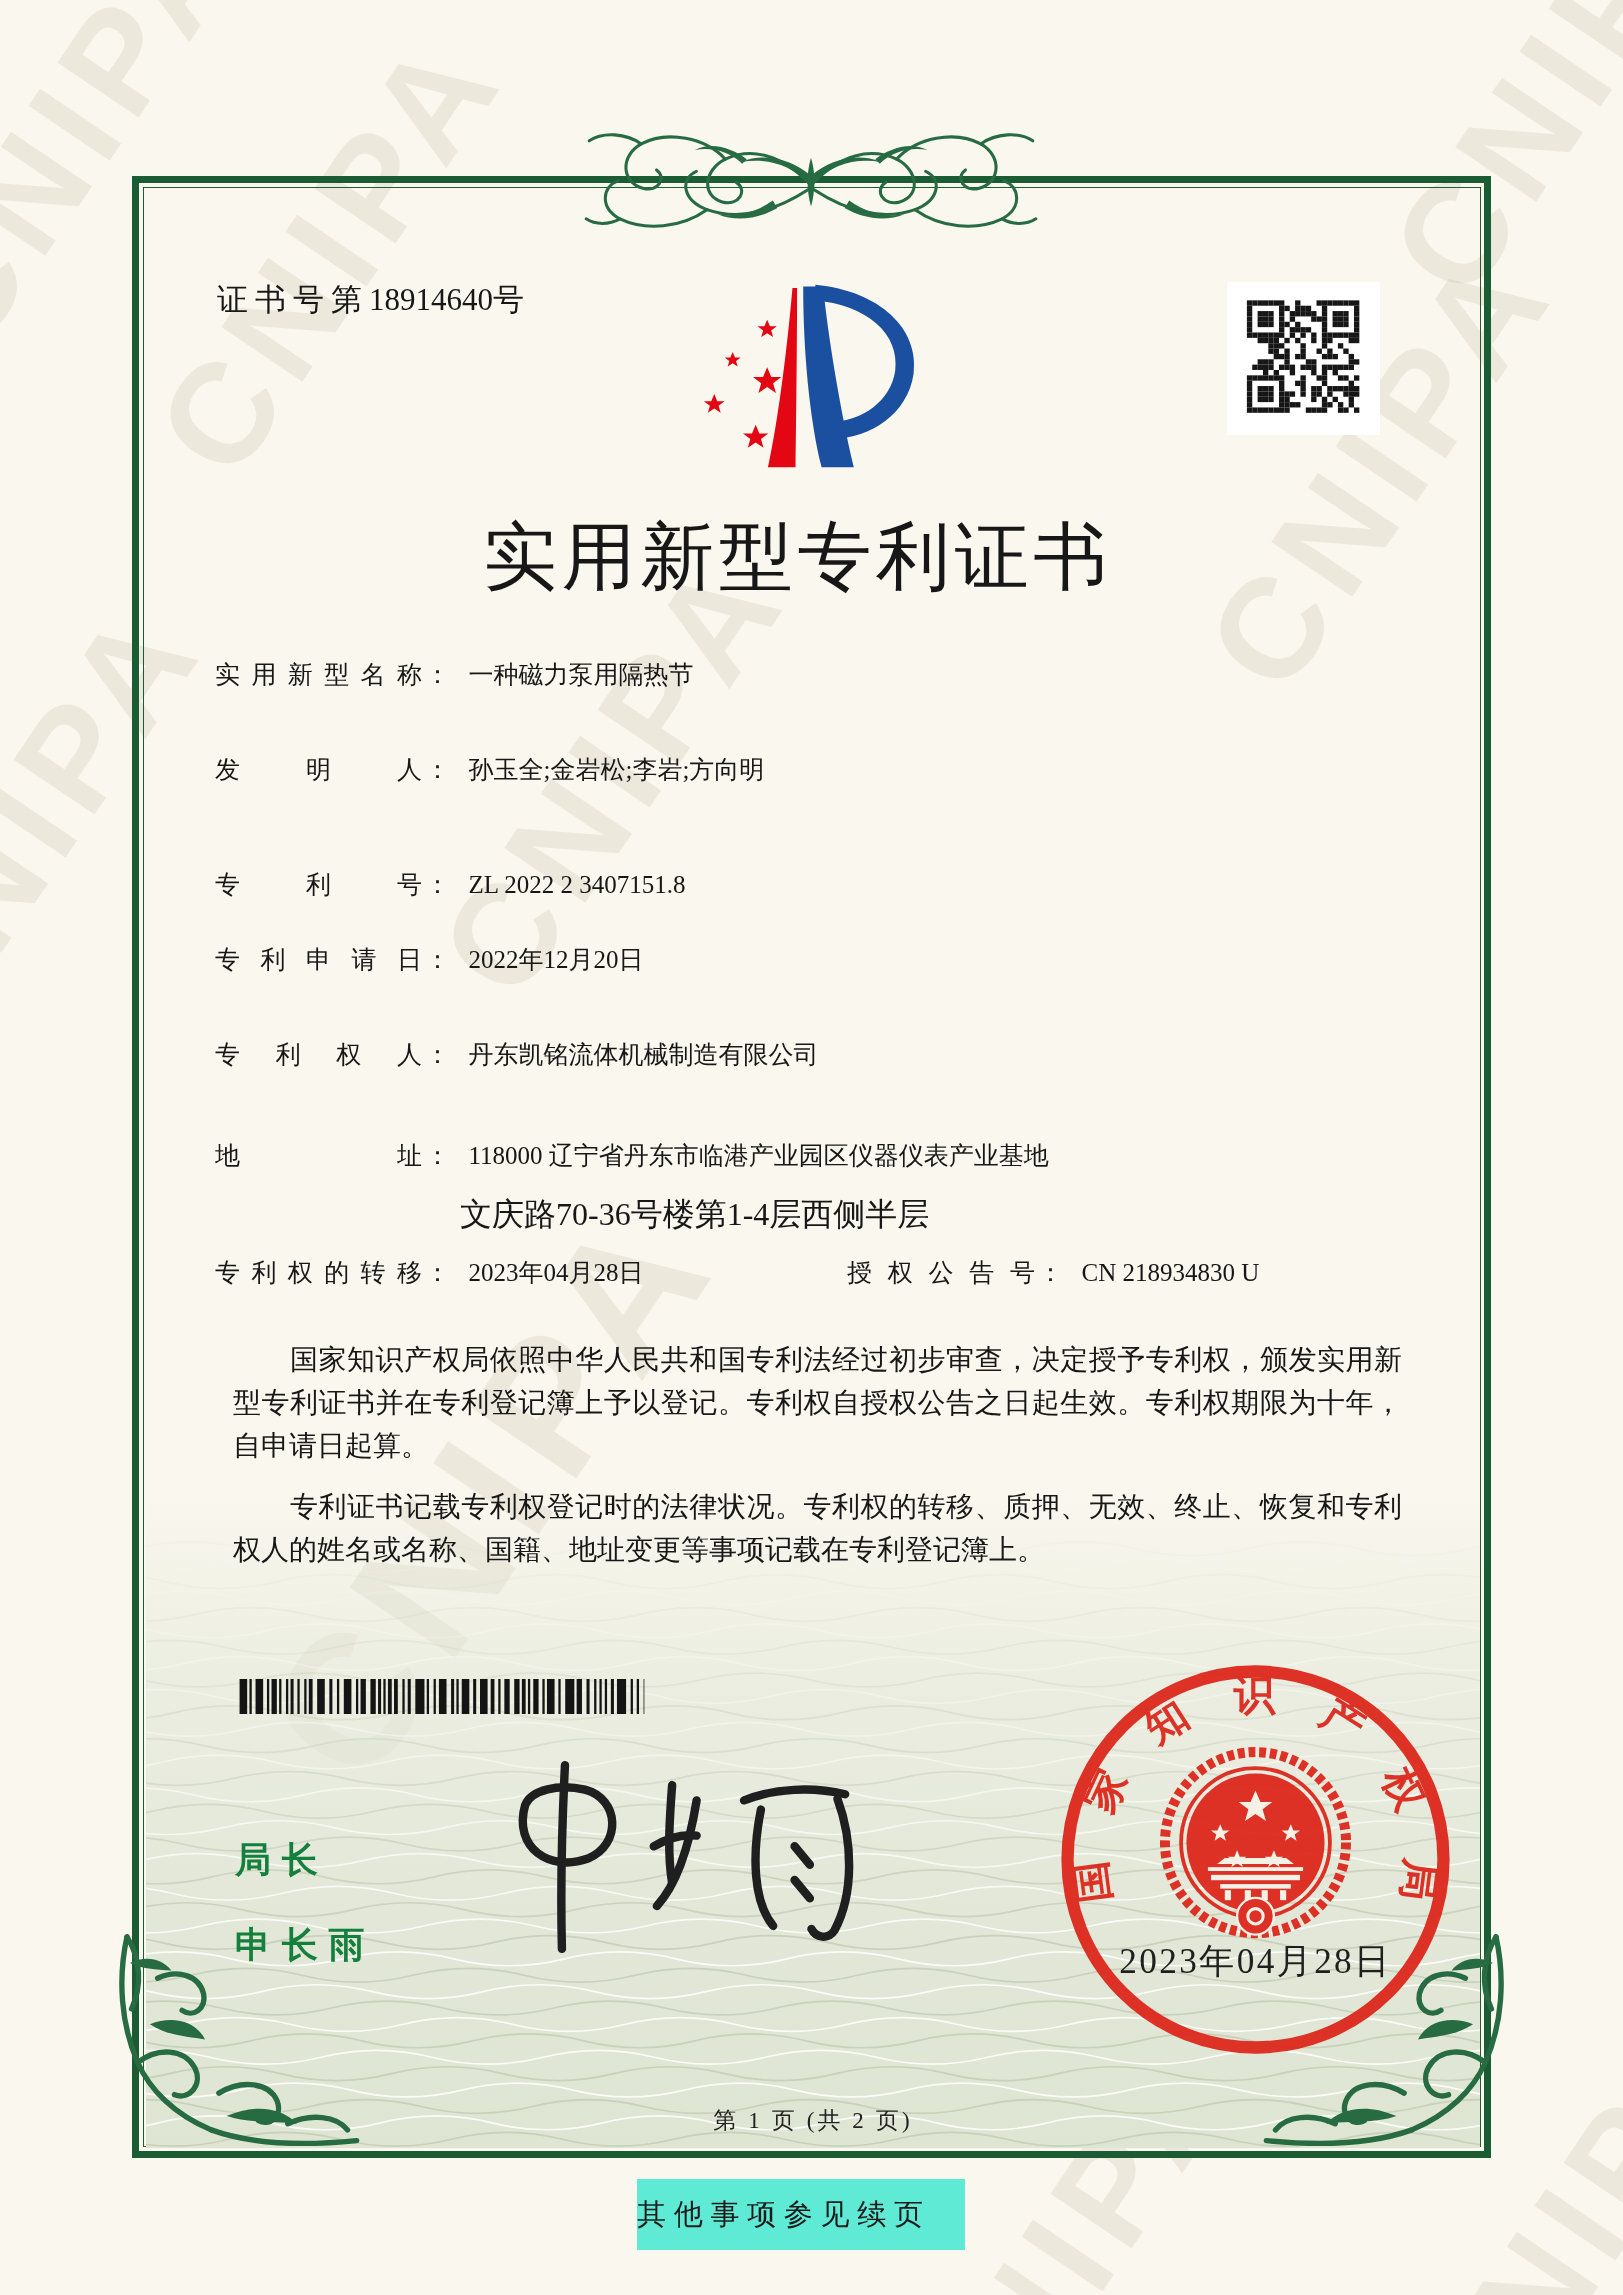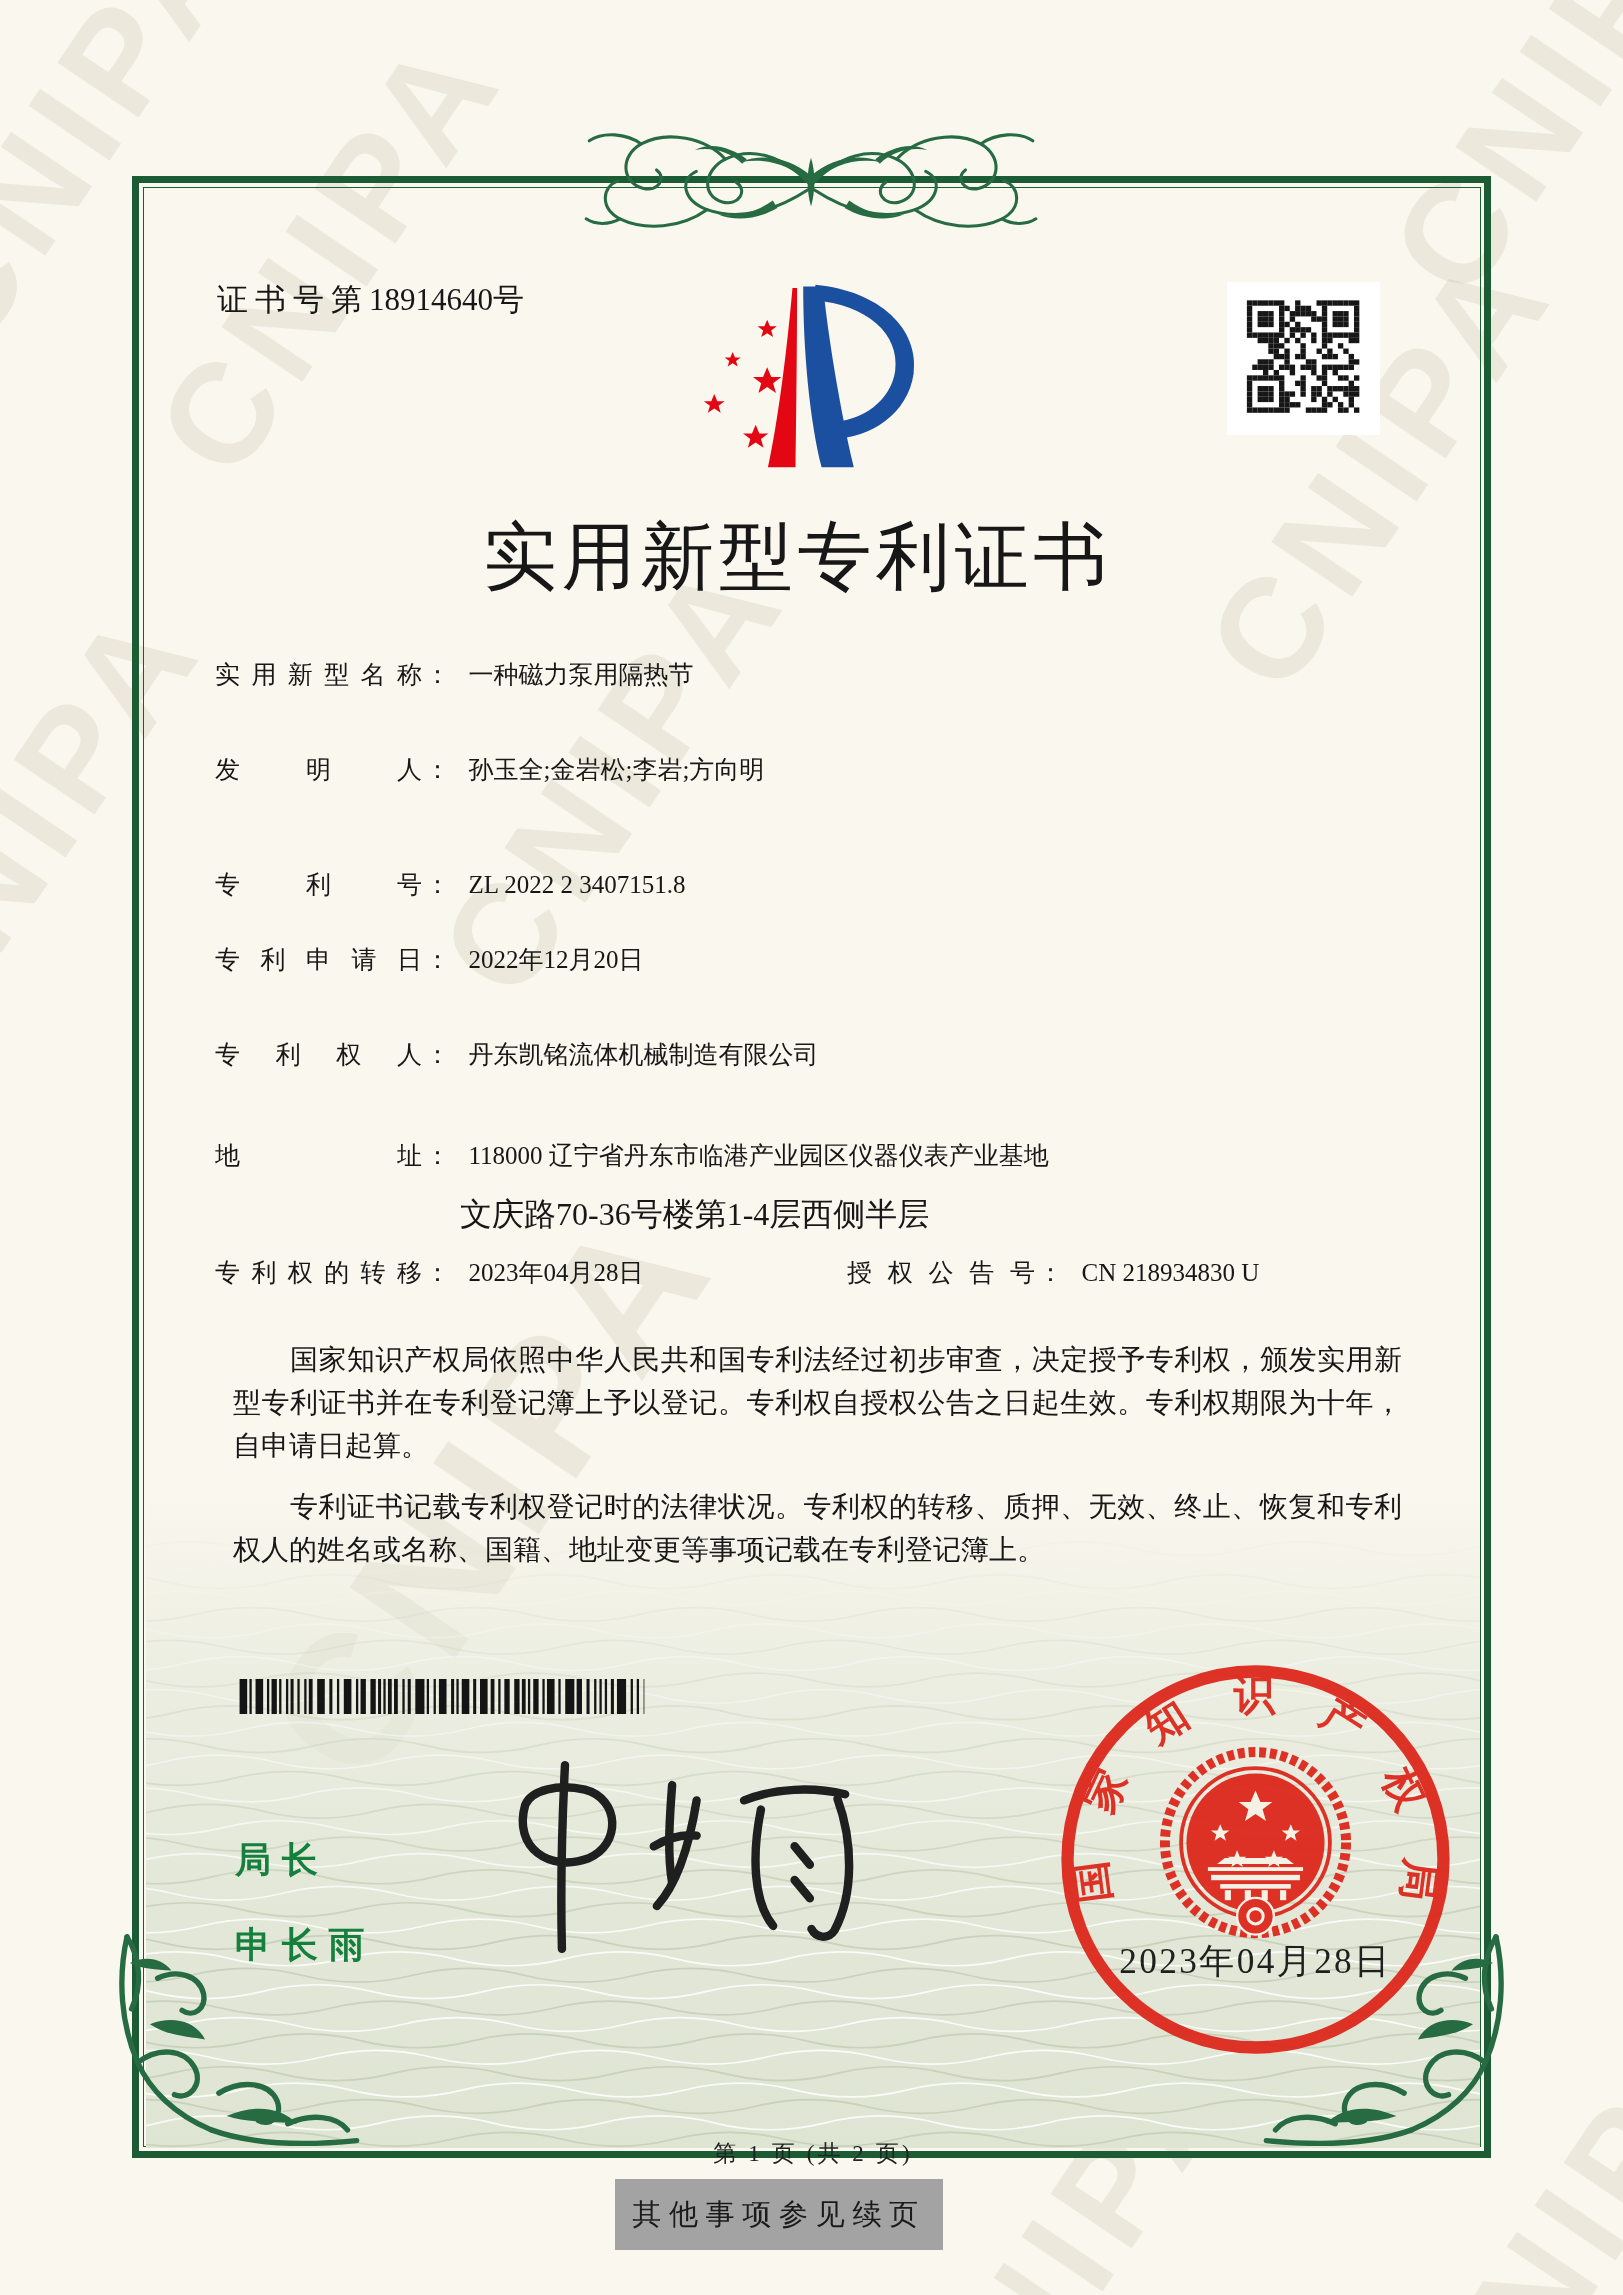--- a/index.html
+++ b/index.html
@@ -27,23 +27,23 @@
   .colon{display:inline-block;margin:0 18.4px 0 3.1px;}
   .addr2{position:absolute;left:460px;top:1193px;font-size:32px;white-space:nowrap;}
   
   .paras{left:215px;top:1320px;width:1205px;}
   .paras p{margin:18px;font-size:28px;line-height:43px;text-indent:57px;text-align:justify;}
   .paras p+p{margin-top:14px;}
   
   .officer{position:absolute;left:235px;font:700 36px "Liberation Sans","DejaVu Sans",sans-serif;
            letter-spacing:10.7px;color:#15803d;}
   
-  .pageno{left:146px;top:2105px;width:1334px;text-align:center;font-size:23px;color:#222;letter-spacing:3.1px;margin-top:33px;}
-  .note-box{left:615px;top:2179px;width:328px;height:71px;background:#a3a3a3;
-            text-align:center;line-height:71px;font-size:29px;letter-spacing:7.7px;color:#1b1b1b;}
+  .pageno{left:146px;top:2105px;width:1334px;text-align:center;font-size:23px;color:#222;letter-spacing:3.1px;}
+  .note-box{left:637px;top:2179px;width:328px;height:71px;background:#5eead4;
+            line-height:71px;font-size:29px;letter-spacing:7.7px;color:#1b1b1b;}
   svg{display:block;}
 </style>
 </head>
 <body>
 
 <div id="stage">
 
   <div id="wm-layer" class="abs" style="left:0;top:0;width:100%;height:100%;">
       <div class="wm" style="left: 73px; top: 127px; transform: translate(-50%, -50%) rotate(-56deg) scale(1);">CNIPA</div>
       <div class="wm" style="left: 330px; top: 253px; transform: translate(-50%, -50%) rotate(-56deg) scale(1);">CNIPA</div>

